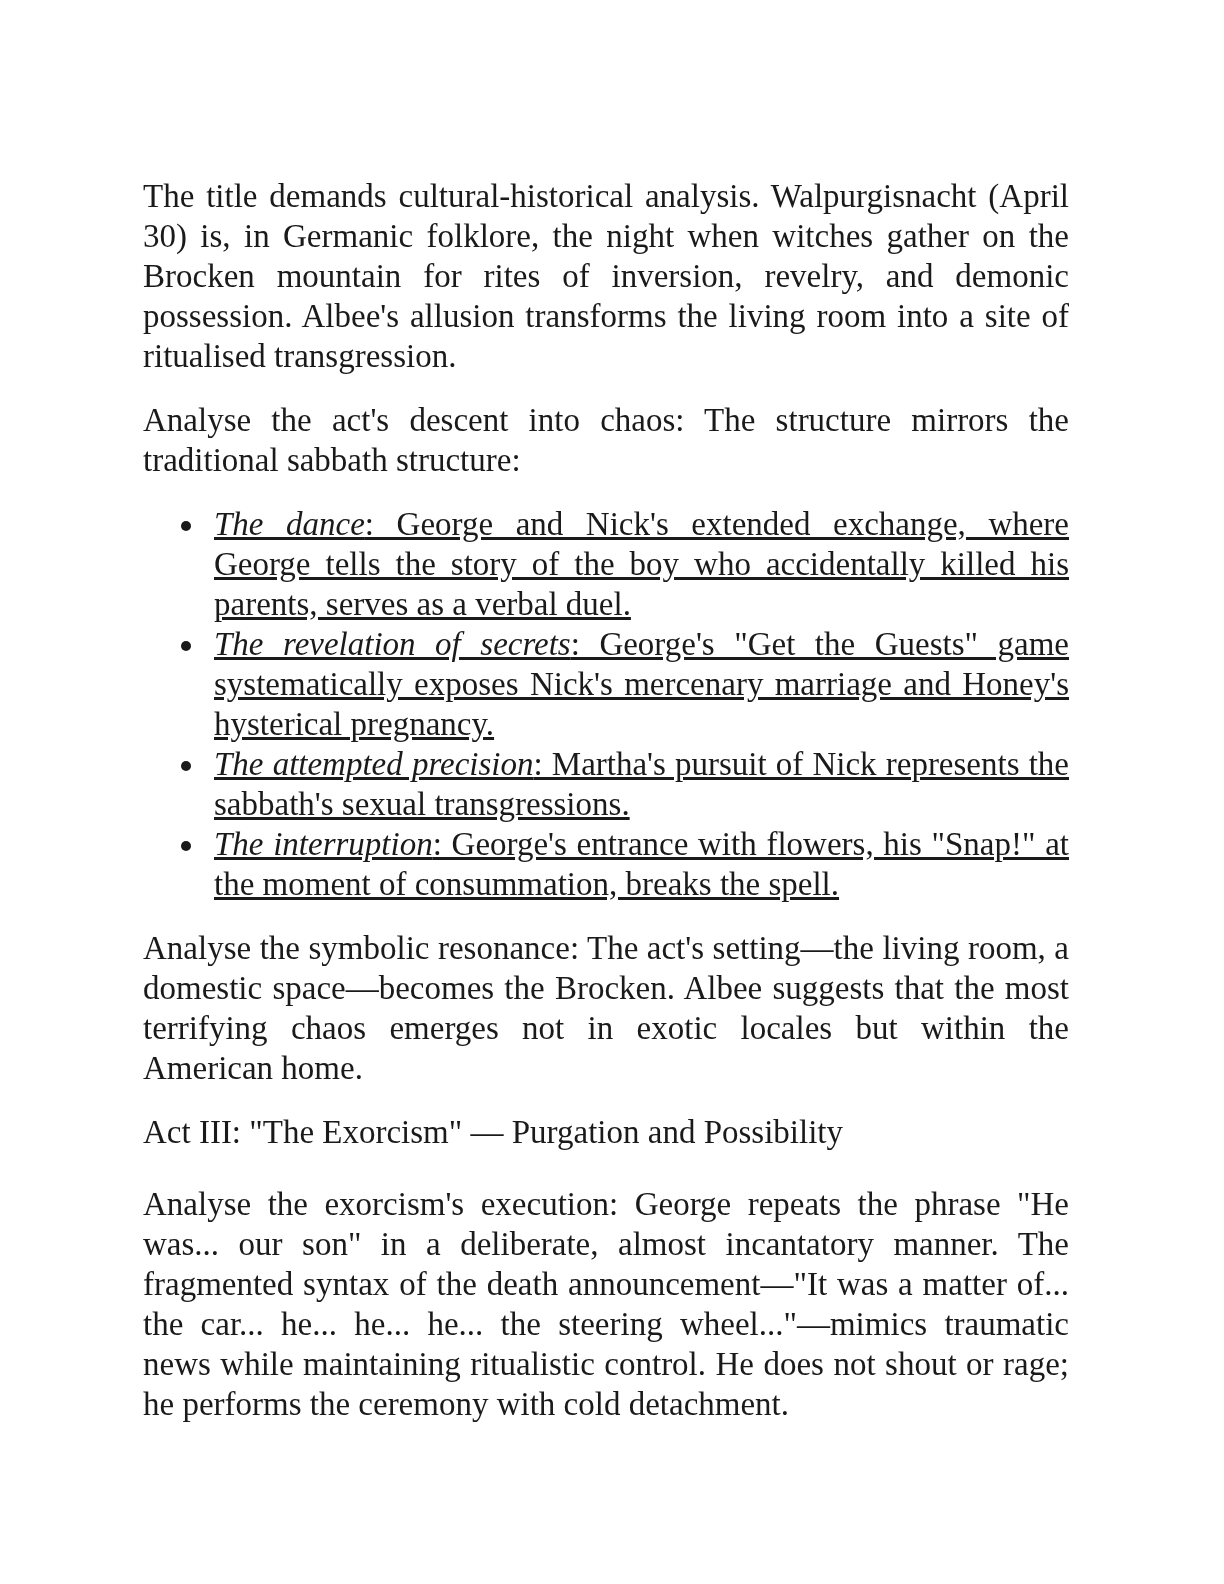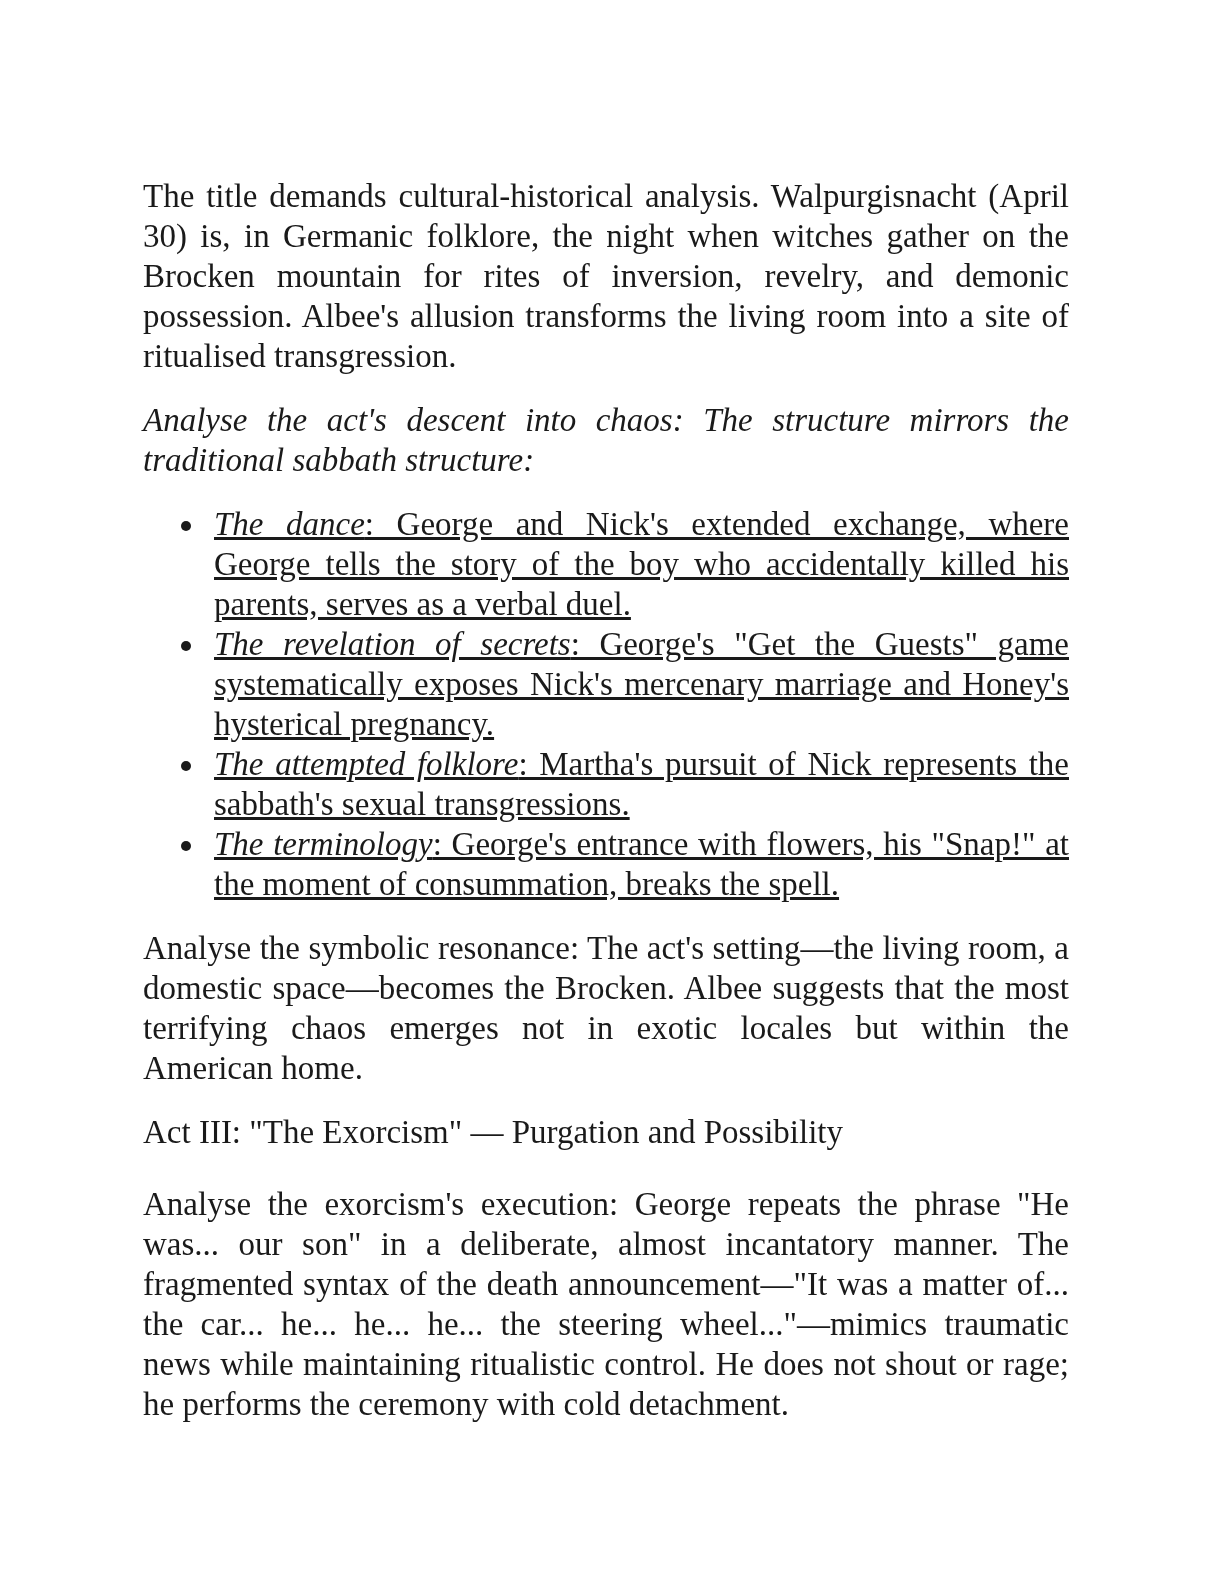--- a/index.html
+++ b/index.html
@@ -4,21 +4,21 @@
   <style>
     html, body { margin: 0; padding: 0; background: #ffffff; }
     body { width: 1224px; height: 1584px; position: relative; overflow: hidden; }
     .page {
       position: absolute; left: 143px; top: 135px; width: 926px;
       font-family: "Liberation Serif", "DejaVu Serif", serif;
       font-size: 33px; line-height: 40px; color: #1a1a1a; margin-top: 41px;
     }
     p { margin: 0; text-align: justify; }
     .p1 { margin-bottom: 24px; }
-    .p2 { margin-bottom: 24px; font-style: italic; }
+    .p2 { margin-bottom: 24px; }
     ul { list-style: none; margin: 0 0 24px 0; padding: 0 0 0 71px; text-decoration: underline; }
     li { position: relative; text-align: justify; }
     li .bullet {
       position: absolute; left: -33px; top: 17px;
       width: 10px; height: 10px; border-radius: 50%; background: #1a1a1a;
     }
     .term { font-style: italic; }
     .heading { margin: 0 0 32px 0; text-align: left; }
     .p3 { margin-bottom: 24px; }
     .p4 { margin-bottom: 24px; }
@@ -34,24 +34,24 @@
     <li>
       <span class="bullet"></span>
       <span class="term">The dance</span><span>: George and Nick's extended exchange, where George tells the story of the boy who accidentally killed his parents, serves as a verbal duel.</span>
     </li>
     <li>
       <span class="bullet"></span>
       <span class="term">The revelation of secrets</span><span>: George's "Get the Guests" game systematically exposes Nick's mercenary marriage and Honey's hysterical pregnancy.</span>
     </li>
     <li>
       <span class="bullet"></span>
-      <span class="term">The attempted folklore</span><span>: Martha's pursuit of Nick represents the sabbath's sexual transgressions.</span>
+      <span class="term">The attempted precision</span><span>: Martha's pursuit of Nick represents the sabbath's sexual transgressions.</span>
     </li>
     <li>
       <span class="bullet"></span>
-      <span class="term">The terminology</span><span>: George's entrance with flowers, his "Snap!" at the moment of consummation, breaks the spell.</span>
+      <span class="term">The interruption</span><span>: George's entrance with flowers, his "Snap!" at the moment of consummation, breaks the spell.</span>
     </li>
   </ul>
 
   <p class="p3">Analyse the symbolic resonance: The act's setting—the living room, a domestic space—becomes the Brocken. Albee suggests that the most terrifying chaos emerges not in exotic locales but within the American home.</p>
   <p class="heading">Act III: "The Exorcism" — Purgation and Possibility</p>
   <p>Analyse the exorcism's execution: George repeats the phrase "He was... our son" in a deliberate, almost incantatory manner. The fragmented syntax of the death announcement—"It was a matter of... the car... he... he... he... the steering wheel..."—mimics traumatic news while maintaining ritualistic control. He does not shout or rage; he performs the ceremony with cold detachment.</p>
 </div>
 
 </body></html>

